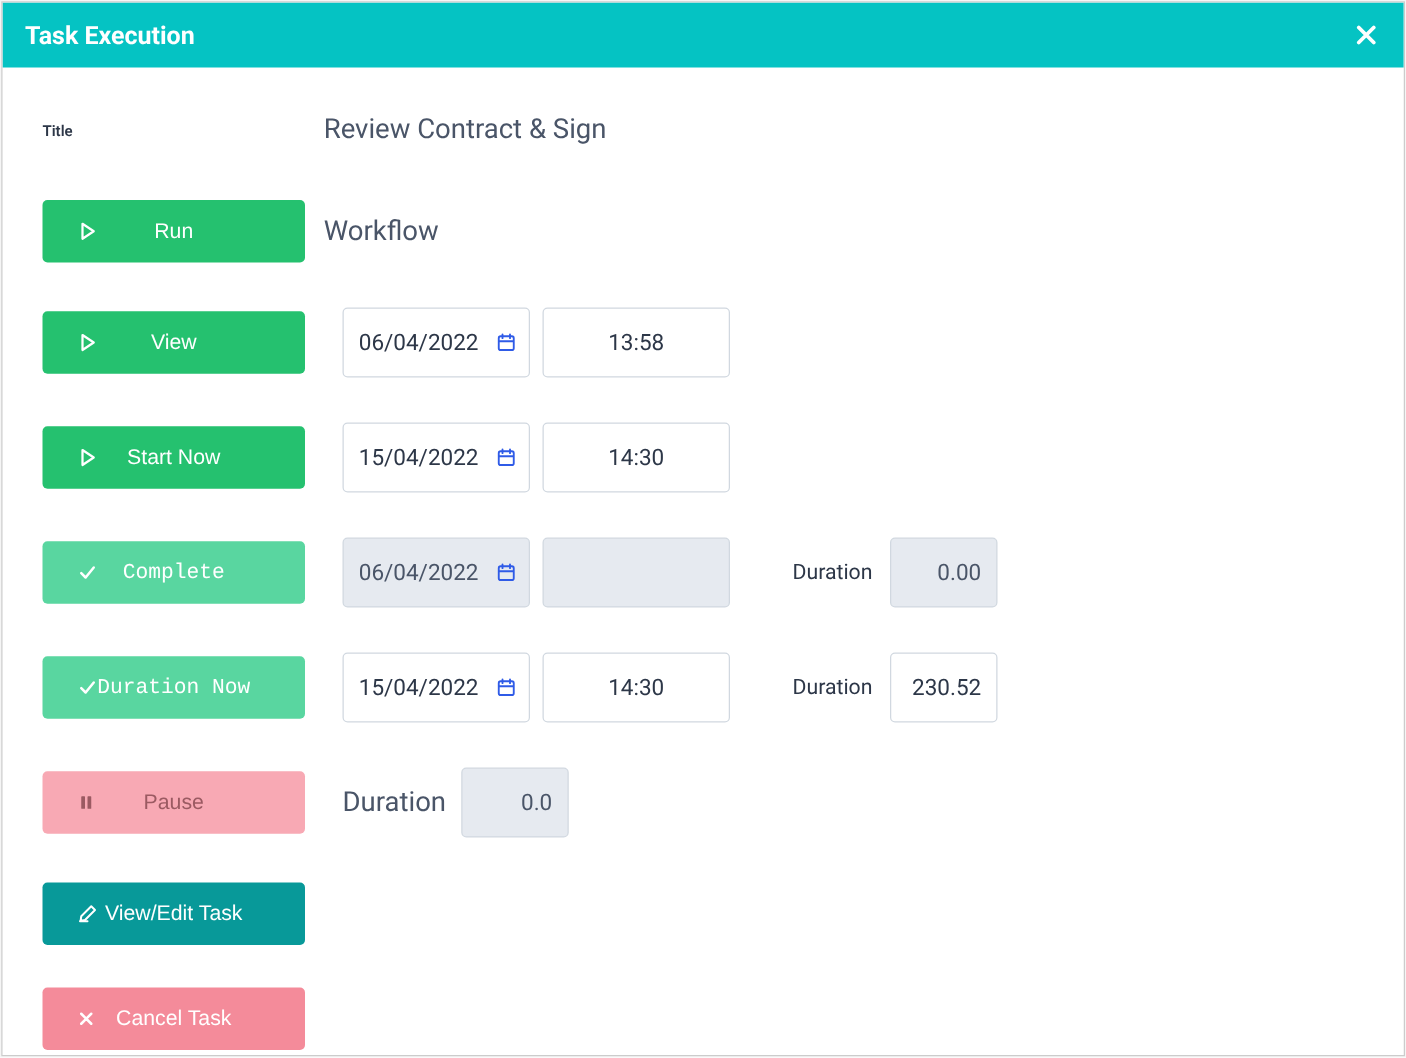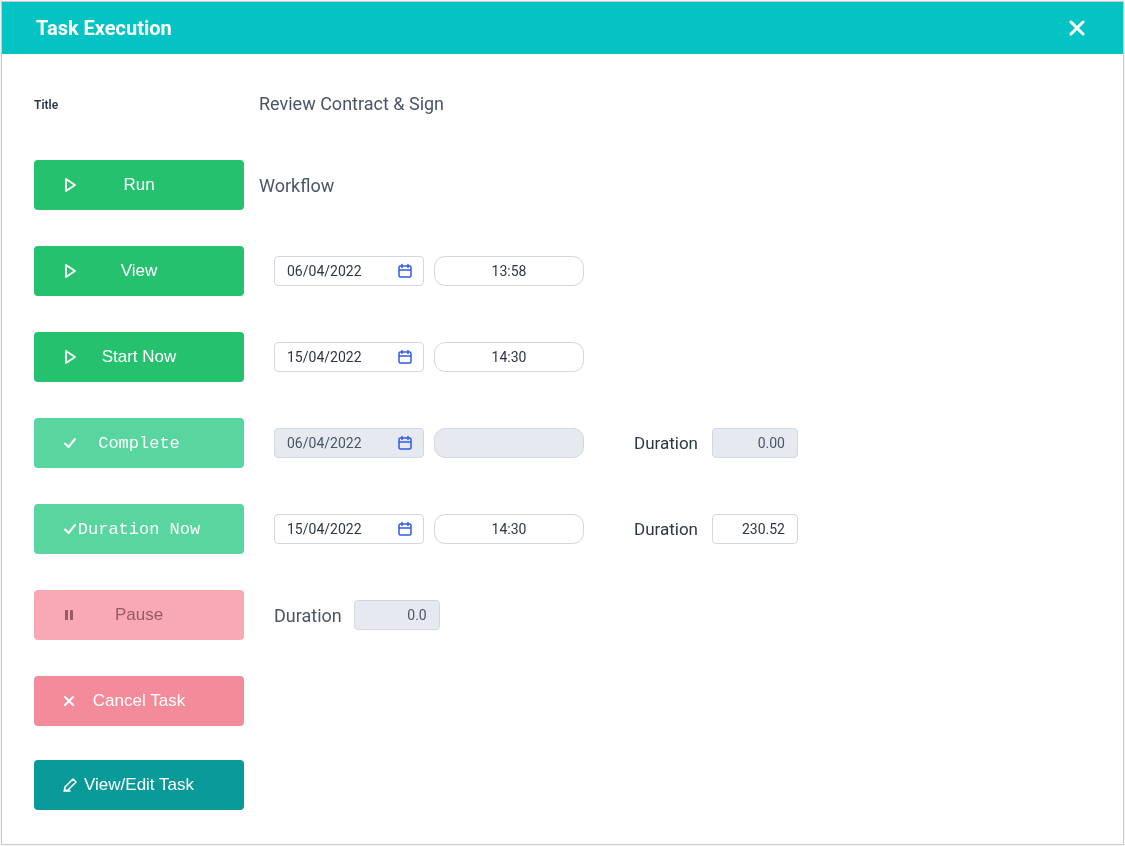--- a/index.html
+++ b/index.html
@@ -18,21 +18,21 @@
       width: 1123px;
       height: 844px;
       background: #fff;
       border: 1px solid #ccc;
       margin: 1px;
       overflow: hidden;
     }
     .modal-header {
       background: #05c3c3;
       color: #fff;
-      padding: 14px 34px;
+      padding: 14px 18px;
       display: flex;
       justify-content: space-between;
       align-items: center;
     }
     .modal-title {
       font-size: 20px;
       font-weight: 700;
     }
     .close-btn {
       color: #fff;
@@ -60,21 +60,21 @@
     .label-col {
       width: 225px;
       flex-shrink: 0;
     }
     .label {
       font-size: 12px;
       font-weight: 600;
       color: #2d3748;
     }
     .value {
-      font-size: 18px;
+      font-size: 22px;
       color: #4a5568;
     }
     .btn {
       display: flex;
       align-items: center;
       justify-content: center;
       width: 210px;
       height: 50px;
       border: none;
       border-radius: 4px;
@@ -91,25 +91,25 @@
       align-items: center;
       justify-content: center;
     }
     .btn-green { background: #25c16f; }
     .btn-green-light { background: #59d6a0; font-family: Liberation Mono, monospace; }
     .btn-pink { background: #f48b9a; }
     .btn-pink-light { background: #f8a9b4; color: #9b5a62; }
     .btn-teal { background: #089999; }
     
     .input {
-      height: 30px;
+      height: 56px;
       border: 1px solid #d1d8e0;
       border-radius: 4px;
       padding: 0 12px;
-      font-size: 14px;
+      font-size: 18px;
       color: #2d3748;
       background: #fff;
       display: flex;
       align-items: center;
     }
     .input.disabled {
       background: #e6eaf0;
       color: #4a5568;
     }
     .date-input {
@@ -121,21 +121,20 @@
       position: absolute;
       right: 10px;
       top: 50%;
       transform: translateY(-50%);
       color: #2f5be7;
     }
     .time-input {
       width: 150px;
       text-align: center;
       justify-content: center;
-      border-radius: 11px;
     }
     .duration-input {
       width: 86px;
       text-align: center;
       justify-content: flex-end;
     }
     .right-group {
       display: flex;
       align-items: center;
       gap: 10px;
@@ -322,41 +321,41 @@
       <div class="right-group" style="margin-left:15px;">
         <span class="value" style="margin-right:2px;">Duration</span>
         <div class="input duration-input disabled">
           <span>0.0</span>
         </div>
       </div>
     </div>
 
     <div class="row tight">
       <div class="label-col">
+        <button class="btn btn-teal">
+          <span class="icon">
+            <svg width="16" height="16" viewBox="0 0 16 16" fill="none">
+                <path d="M11 2 L14 5 L6 13 L2.5 13.5 L3 10 Z" stroke="#fff" stroke-width="1.6" stroke-linejoin="round"></path>
+                <path d="M2 14 H8" stroke="#fff" stroke-width="1.6" stroke-linecap="round"></path>
+              </svg>
+          </span>
+          <span>View/Edit Task</span>
+        </button>
+      </div>
+    </div>
+
+    <div class="row tight">
+      <div class="label-col">
         <button class="btn btn-pink">
           <span class="icon">
             <svg width="14" height="14" viewBox="0 0 14 14" fill="none">
                 <path d="M3 3 L11 11 M11 3 L3 11" stroke="#fff" stroke-width="2" stroke-linecap="round"></path>
               </svg>
           </span>
           <span>Cancel Task</span>
-        </button>
-      </div>
-    </div>
-
-    <div class="row tight">
-      <div class="label-col">
-        <button class="btn btn-teal">
-          <span class="icon">
-            <svg width="16" height="16" viewBox="0 0 16 16" fill="none">
-                <path d="M11 2 L14 5 L6 13 L2.5 13.5 L3 10 Z" stroke="#fff" stroke-width="1.6" stroke-linejoin="round"></path>
-                <path d="M2 14 H8" stroke="#fff" stroke-width="1.6" stroke-linecap="round"></path>
-              </svg>
-          </span>
-          <span>View/Edit Task</span>
         </button>
       </div>
     </div>
 
     <div class="row tight" style="margin-bottom:0;">
       <div class="label-col">
         <button class="btn btn-pink">
           
           
         </button>

